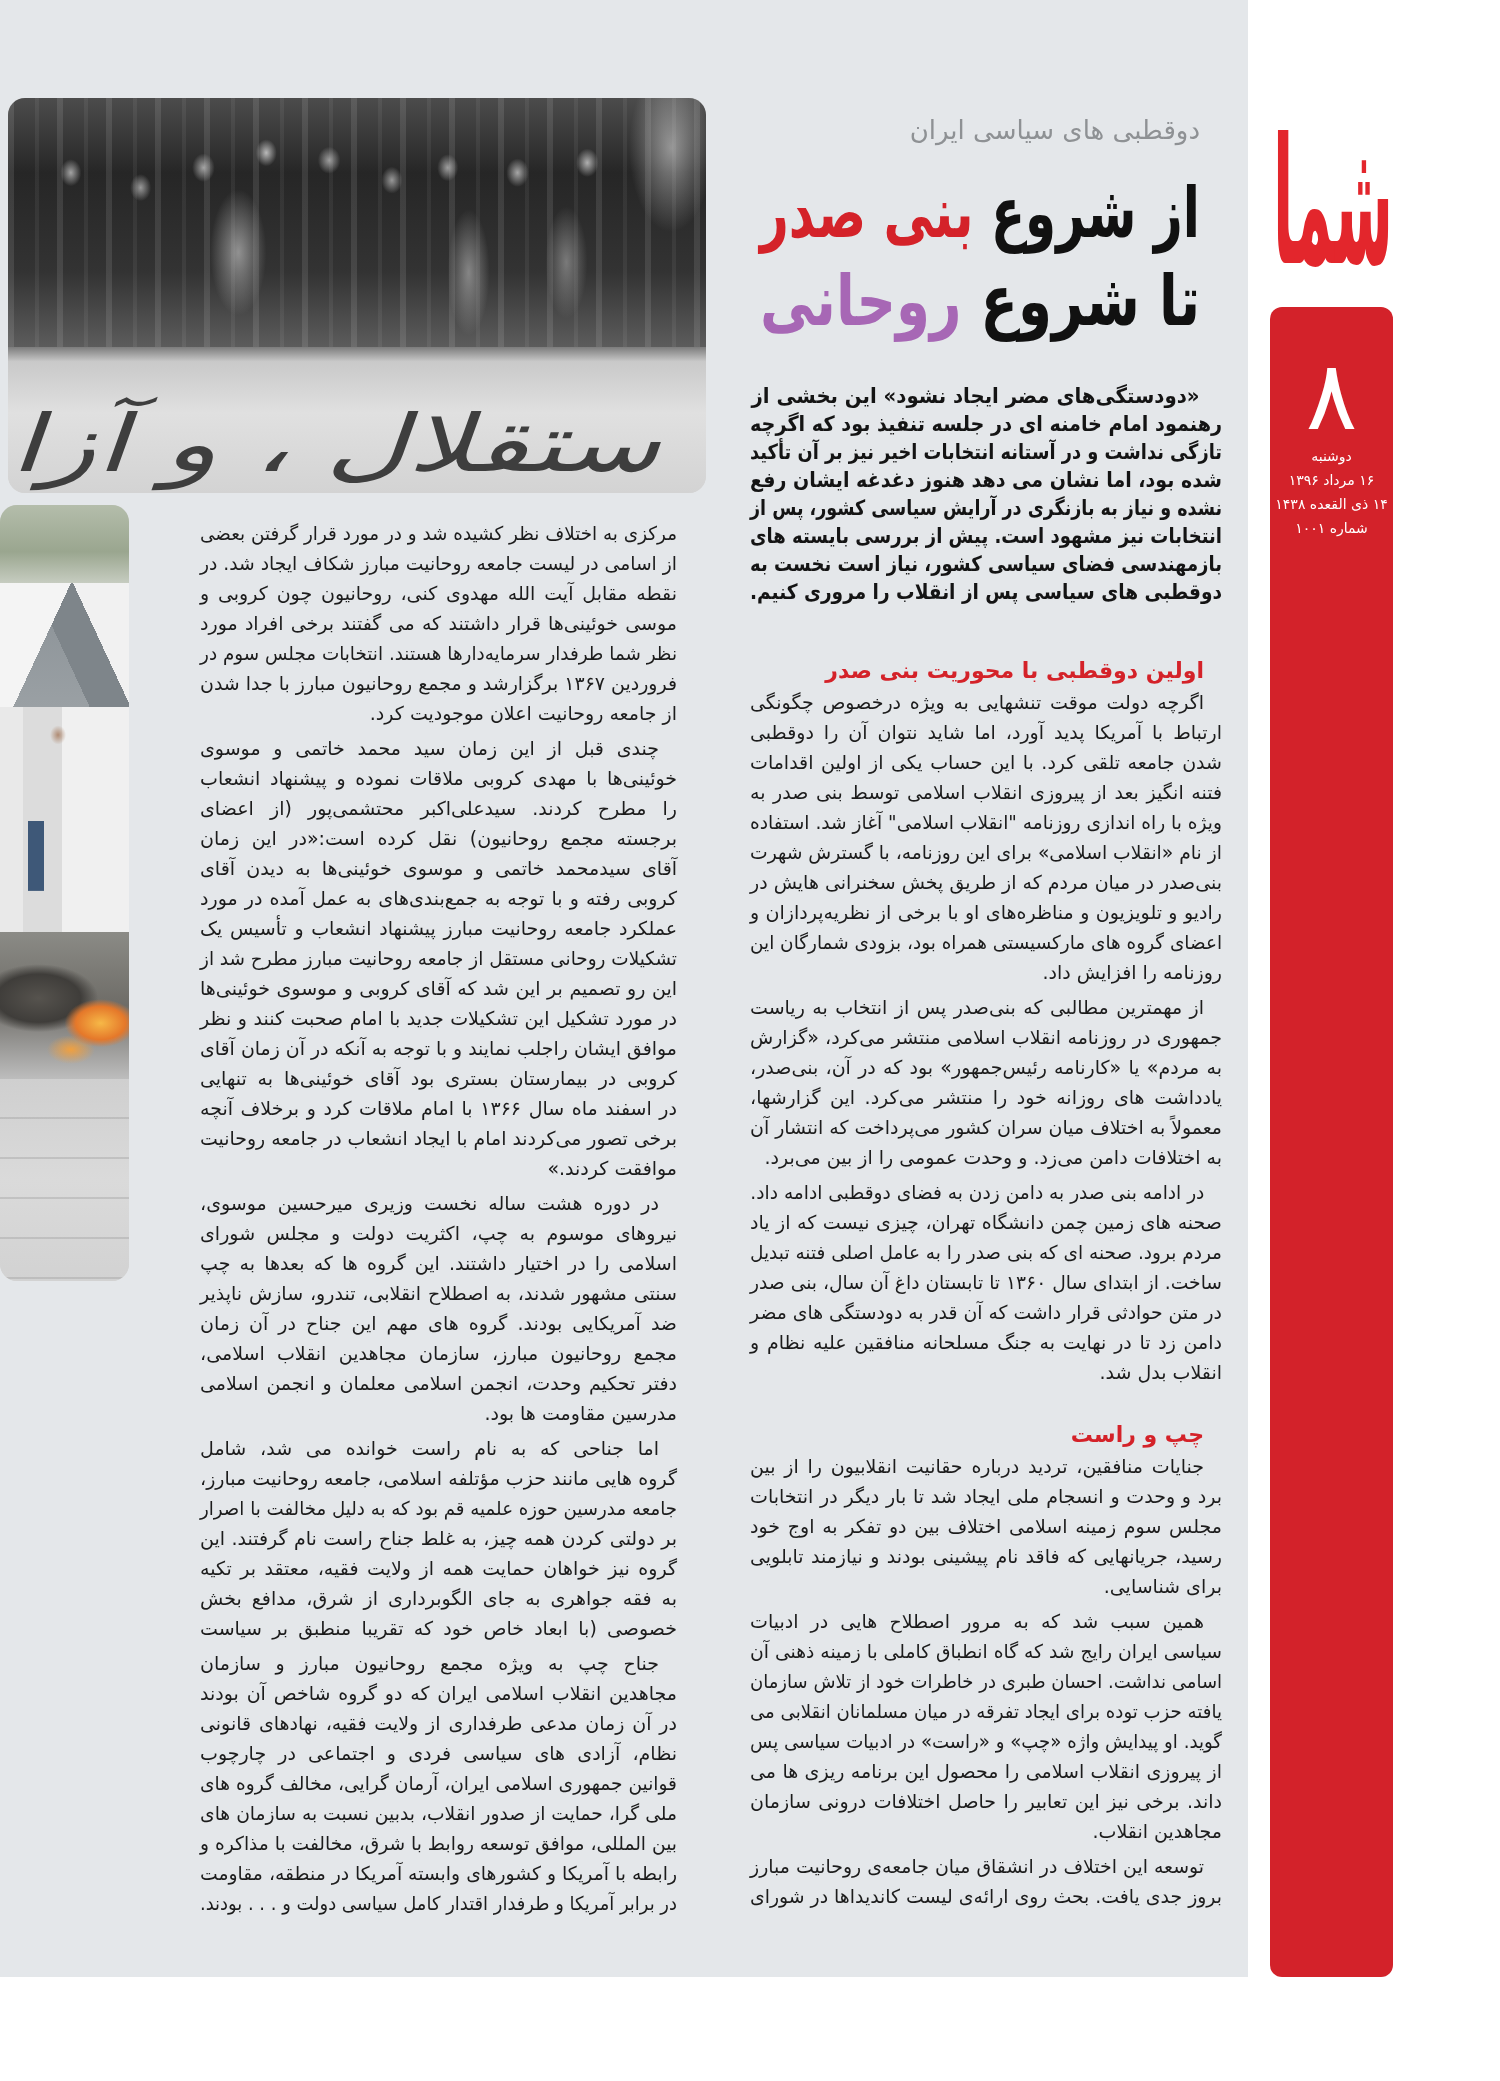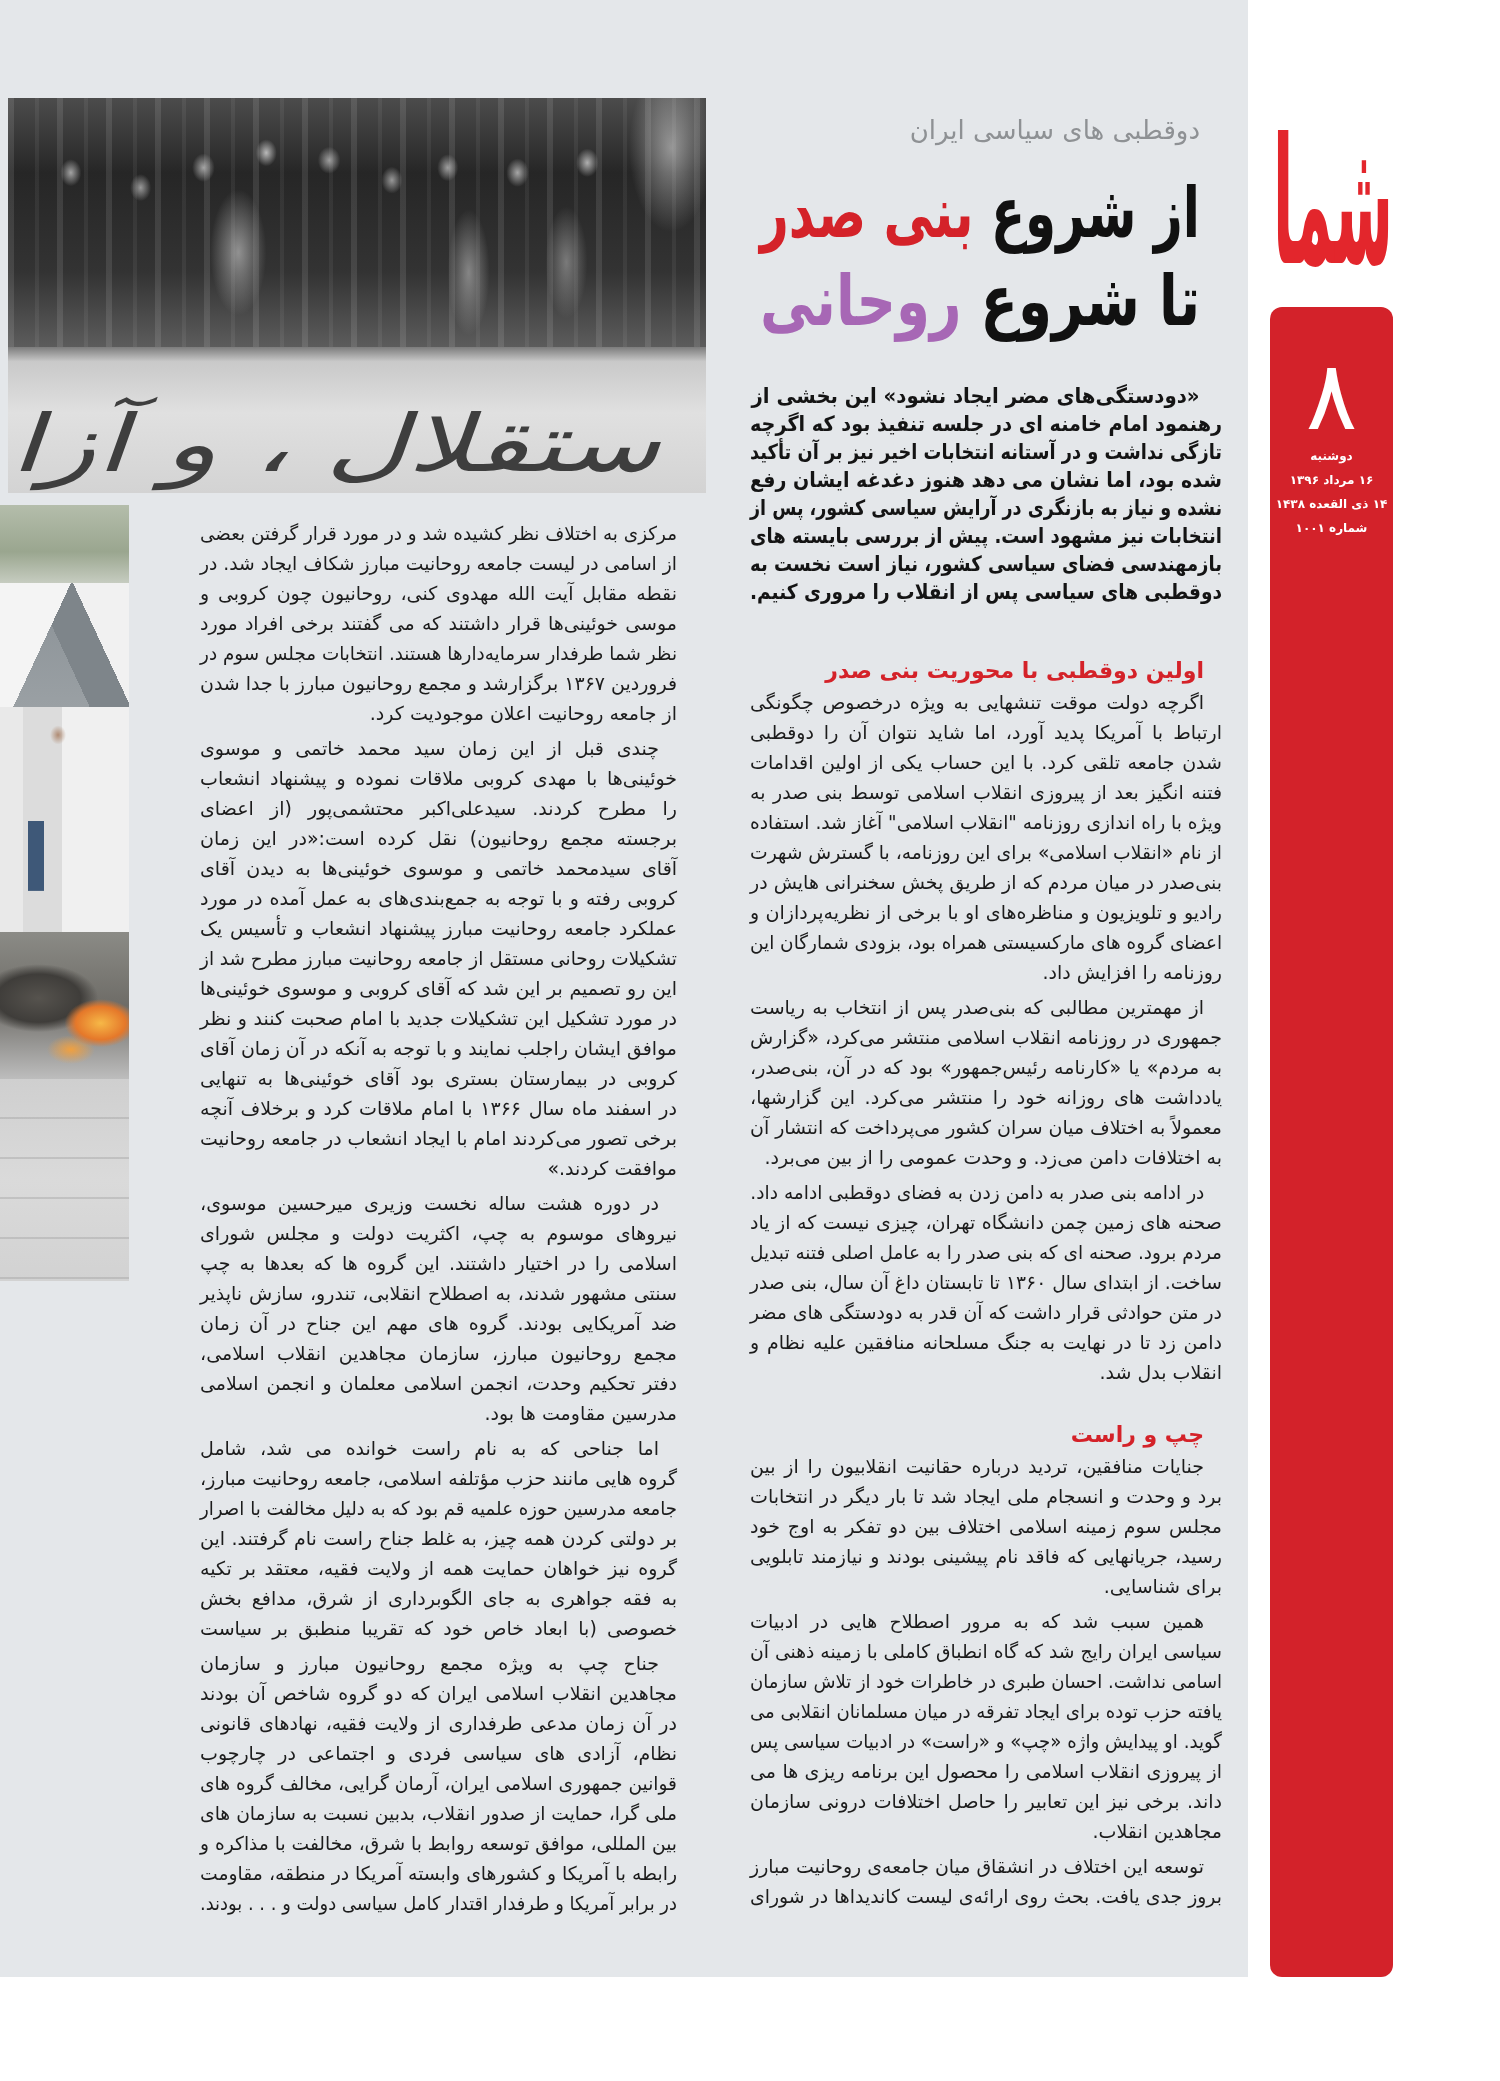--- a/index.html
+++ b/index.html
@@ -6,21 +6,21 @@
     --red:#d42229; --purple:#a767b5; --brand:#e3262c; --bar:#d3222a; --kicker:#8e9194;
   }
   html,body{margin:0;padding:0;}
   body{
     width:1500px;height:2081px;position:relative;overflow:hidden;background:#ffffff;
     font-family:"DejaVu Sans",sans-serif;color:#1b1b1b;
   }
   .content-bg{position:absolute;left:0;top:0;width:1248px;height:1977px;background:#e4e7ea;}
 
   
-  .photo{position:absolute;overflow:hidden;}
+  .photo{position:absolute;overflow:hidden;border-radius:17px;}
   .photo-main{left:8px;top:98px;width:698px;height:395px;background:#d6d6d6;}
   .photo-main .crowd{
     position:absolute;left:0;top:0;width:100%;height:63%;
     background:
       radial-gradient(ellipse 14px 18px at 9% 30%, rgba(205,205,205,.75), transparent 75%),
       radial-gradient(ellipse 14px 18px at 19% 36%, rgba(200,200,200,.7), transparent 75%),
       radial-gradient(ellipse 15px 19px at 28% 28%, rgba(215,215,215,.7), transparent 75%),
       radial-gradient(ellipse 14px 18px at 37% 22%, rgba(220,220,220,.8), transparent 75%),
       radial-gradient(ellipse 15px 18px at 46% 25%, rgba(205,205,205,.7), transparent 75%),
       radial-gradient(ellipse 14px 18px at 55% 33%, rgba(200,200,200,.7), transparent 75%),
@@ -101,21 +101,21 @@
   
   .logo-box{position:absolute;left:1273px;top:100px;width:120px;height:205px;}
   .logo-text{
     display:inline-block;white-space:nowrap;direction:rtl;font-size:100px;font-weight:700;line-height:1;color:var(--brand);
   }
   .red-bar{
     position:absolute;left:1270px;top:307px;width:123px;height:1670px;background:var(--bar);
     border-radius:12px;color:#ffffff;text-align:center;direction:rtl;
   }
   .pg-num{font-size:96px;line-height:96px;height:96px;margin-top:41px;}
-  .date-line{font-size:12px;font-weight:700;line-height:24px;white-space:nowrap;}
+  .date-line{font-size:14px;font-weight:400;line-height:24px;white-space:nowrap;}
 </style>
 </head>
 <body>
 
 <div class="content-bg"></div>
 
 <div class="photo photo-main">
   <div class="crowd"></div>
   <div class="street"></div>
   <div class="banner-box">

